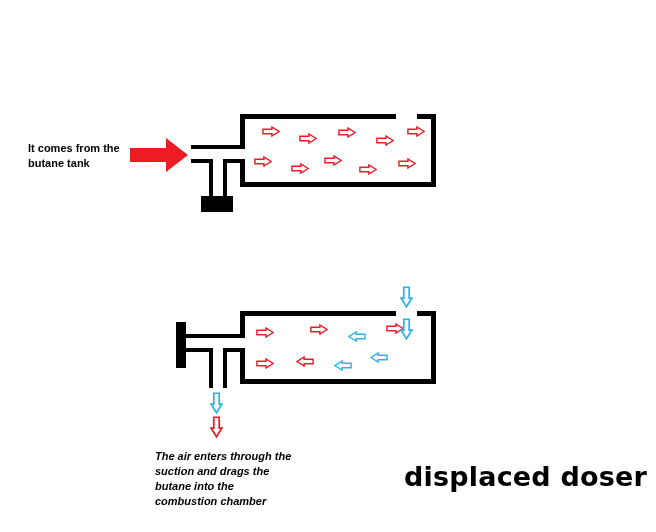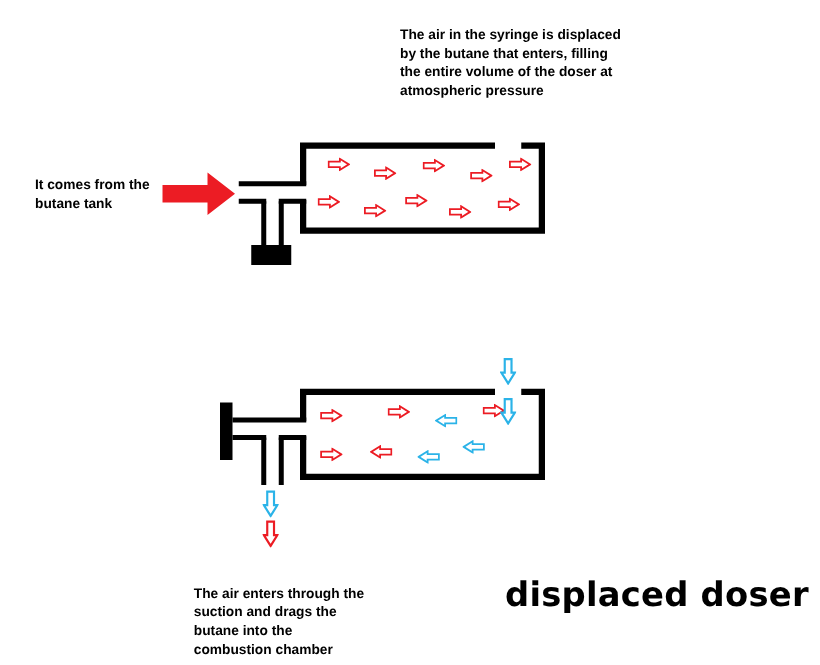--- a/index.html
+++ b/index.html
@@ -20,24 +20,20 @@
     position:absolute; left:404px; top:461px;
     font-family:"DejaVu Sans", sans-serif; font-size:27px; font-weight:bold;
     letter-spacing:0.2px; color:#000;
   }
 </style>
 </head>
 <body>
 
 <div id="stage">
 
-  <div class="caption" style="left:320px; top:21px; width:210px;">The air in the syringe is displaced
-by the butane that enters, filling
-the entire volume of the doser at
-atmospheric pressure</div>
 
   <div class="caption" style="left:28px; top:141px; width:120px;">It comes from the
 butane tank</div>
 
   <svg id="big-arrow" width="62" height="40" viewBox="0 0 62 40">
     <path d="M2,13 H38 V3 L60,20 L38,37 V27 H2 Z" fill="#ec1c24"></path>
   </svg>
 
   <div class="chamber" style="left:240px; top:114px; width:196px; height:73px;"></div>
 
@@ -135,20 +131,20 @@
         <path d="M3.5,1 V11 H1 L6,19 L11,11 H8.5 V1 Z" fill="#ffffff" stroke="#2bb3e8" stroke-width="1.6" stroke-linejoin="miter"></path>
       </svg>
       <svg viewBox="0 0 12 20" width="13" height="22" style="left: 210px; top: 392px;">
         <path d="M3.5,1 V11 H1 L6,19 L11,11 H8.5 V1 Z" fill="#ffffff" stroke="#2bb3e8" stroke-width="1.6" stroke-linejoin="miter"></path>
       </svg>
       <svg viewBox="0 0 12 20" width="13" height="22" style="left: 210px; top: 416px;">
         <path d="M3.5,1 V11 H1 L6,19 L11,11 H8.5 V1 Z" fill="#ffffff" stroke="#ec1c24" stroke-width="1.6" stroke-linejoin="miter"></path>
       </svg>
     </div>
 
-  <div class="caption" style="left:155px; top:468px; width:170px;">The air enters through the
+  <div class="caption" style="left:155px; top:449px; width:170px;font-style:italic;">The air enters through the
 suction and drags the
 butane into the
 combustion chamber</div>
 
   <div id="title">displaced doser</div>
 
 </div>
 
 </body></html>

